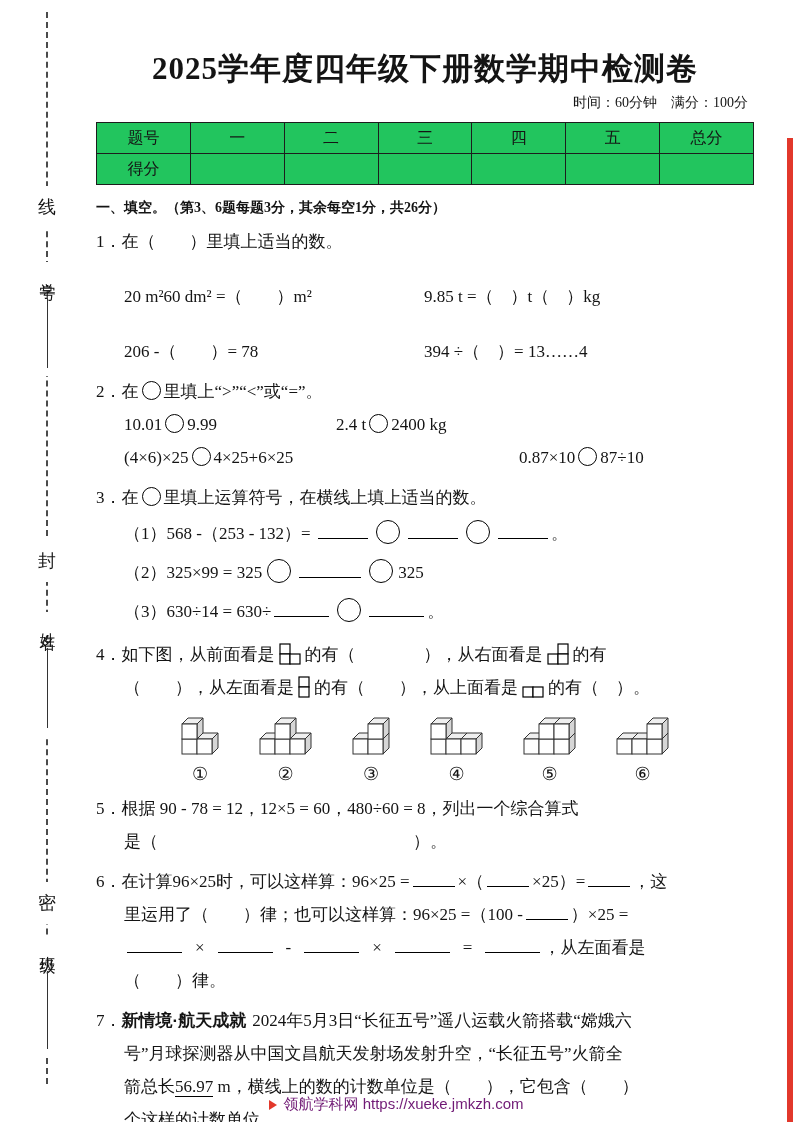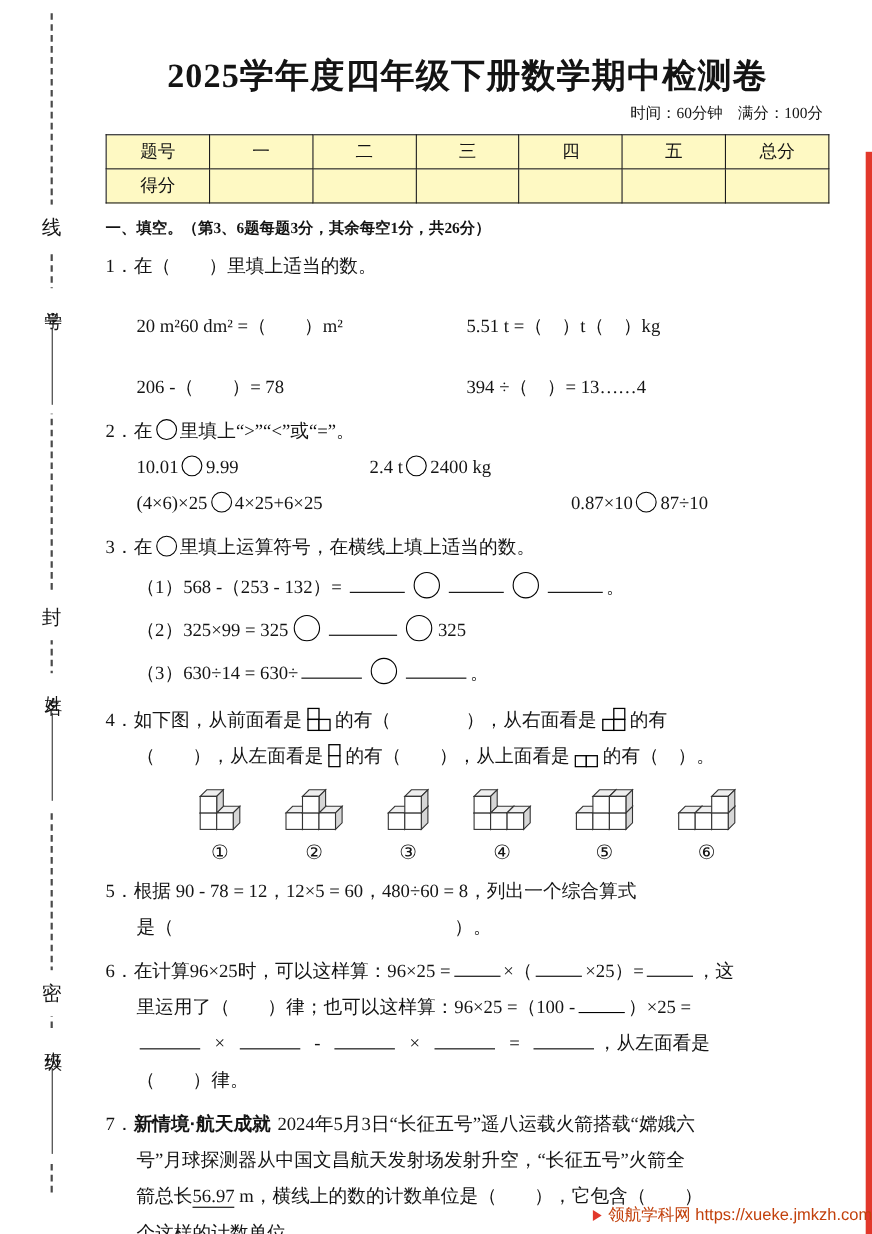--- a/index.html
+++ b/index.html
@@ -13,42 +13,42 @@
   .seal-field { position:absolute; left:29px; width:36px; display:flex; flex-direction:column; align-items:center; background:#fff; padding:8px 0; }
   .vtext { writing-mode:vertical-rl; letter-spacing:3px; font-size:16px; }
   .vline { width:0; border-left:1.5px solid #333; margin-top:3px; }
   
   .red-strip { position:absolute; right:0; top:138px; width:6px; height:984px; background:#e2382b; }
   
   .content { position:absolute; left:96px; top:42px; width:658px; }
   .title { text-align:center; font-size:31px; font-weight:900; margin:6px 0 2px; letter-spacing:1px; }
   .meta { text-align:right; font-size:14px; margin:4px 6px 10px 0; }
   .score-table { width:100%; border-collapse:collapse; table-layout:fixed; }
-  .score-table td { border:1.8px solid #1d1d1d; height:28px; text-align:center; font-size:16px; background:#fef9c3; }
+  .score-table td { border:1.8px solid #1d1d1d; height:28px; text-align:center; font-size:16px; background:#22c55e; }
   .sec-heading { font-weight:bold; font-size:14px; margin:14px 0 4px; white-space:nowrap; }
   .line { white-space:nowrap; line-height:31px; margin:2px 0; font-size:17px; }
   .stem { margin-top:9px; }
   .indent { margin-left:28px; }
   .grid { display:grid; white-space:nowrap; font-size:17px; line-height:31px; margin:2px 0 2px 28px; }
   .q1r1, .q1r2 { grid-template-columns:300px auto;margin-top:24px; }
   .q2r1 { grid-template-columns:212px 205px auto; }
   .q2r2 { grid-template-columns:395px auto; }
   .q3line { line-height:37px; }
   .cir { display:inline-block; width:17px; height:17px; border:1.5px solid #000; border-radius:50%; vertical-align:-3px; margin:0 3px; background:#fff; }
   .cir.lg { width:22px; height:22px; vertical-align:-5px; margin:0 5px; }
   .bl { display:inline-block; border-bottom:1.5px solid #000; height:15px; margin:0 3px; }
   .w40 { width:42px; } .w50 { width:50px; } .w55 { width:55px; } .w60 { width:62px; }
   .shape-icon { display:inline-block; vertical-align:-5px; margin:0 4px; line-height:0; }
   .figs { display:flex; justify-content:center; align-items:flex-end; gap:36px; margin:12px 0 0; }
   .fig { display:flex; flex-direction:column; align-items:center; gap:3px; }
   .figlabel { font-size:18px; line-height:20px; }
   .op { margin:0 10px; }
   .tag { font-weight:bold; font-family:"Liberation Sans","DejaVu Sans",sans-serif; margin-right:6px; }
   .num-underline { border-bottom:1.6px solid #000; }
-  .footer { position:absolute; left:0; right:0; bottom:8px; text-align:right; color:#c2410c; font-size:15px; font-family:"Liberation Sans","DejaVu Sans",sans-serif; }
+  .footer { position:absolute; left:0; right:0; bottom:8px; text-align:center; color:#701a75; font-size:15px; font-family:"Liberation Sans","DejaVu Sans",sans-serif; }
   .logo-tri { display:inline-block; width:0; height:0; border-left:8px solid #e2382b; border-top:5px solid transparent; border-bottom:5px solid transparent; margin-right:6px; vertical-align:-1px; }
 </style>
 </head>
 <body>
 
 <div class="page">
 
   <div class="seal-dash"></div>
   <div class="seal-item" style="top:186px">
     <span>线</span>
@@ -100,21 +100,21 @@
         <td></td>
       </tr>
     </tbody>
       </table>
 
     <div class="sec-heading">一、填空。（第3、6题每题3分，其余每空1分，共26分）</div>
 
     <div class="line stem">1．在（　　）里填上适当的数。</div>
     <div class="grid q1r1">
       <span>20 m²60 dm² =（　　）m²</span>
-      <span>5.51 t =（　）t（　）kg</span>
+      <span>9.85 t =（　）t（　）kg</span>
     </div>
     <div class="grid q1r2">
       <span>206 -（　　）= 78</span>
       <span>394 ÷（　）= 13……4</span>
     </div>
 
     <div class="line stem">
       <span>2．在</span><span class="cir"></span><span>里填上“&gt;”“&lt;”或“=”。</span>
     </div>
     <div class="grid q2r1">

